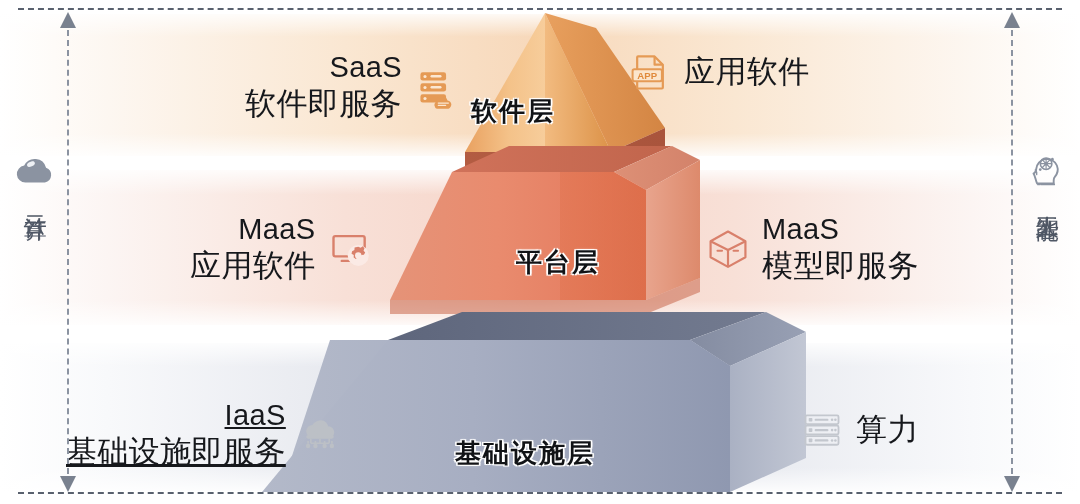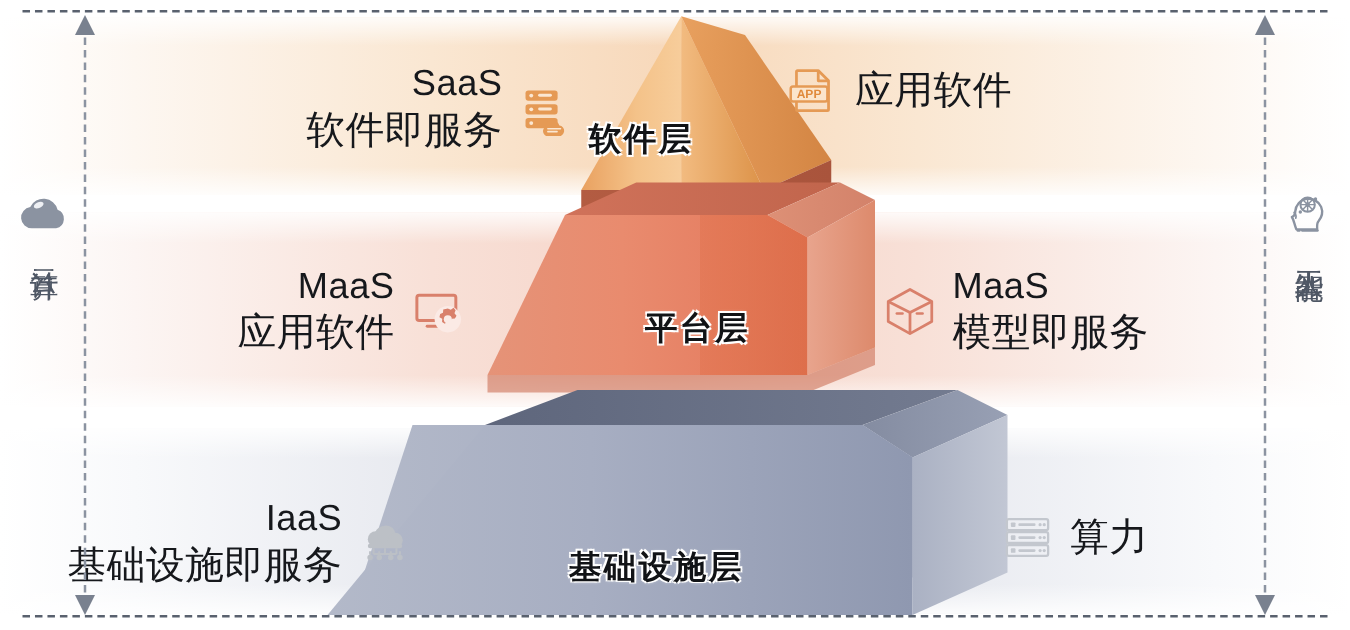--- a/index.html
+++ b/index.html
@@ -161,21 +161,21 @@
   }
   .callout .c-icon { flex: 0 0 auto; width: 44px; height: 44px; }
   .callout.right-text { text-align: left; }
   .callout.left-text  { text-align: right; }
 
   
   .co-saas { left: 245px; top: 50px; }
   .co-ai   { left: 628px; top: 50px; }
   .co-paas { left: 190px; top: 212px; }
   .co-maas { left: 706px; top: 212px; align-items: center; }
-  .co-iaas { left: 54px;  top: 398px; }
+  .co-iaas { left: 66px;  top: 398px; text-decoration: underline; }
   .co-power{ left: 800px; top: 408px; }
 
   
   .tier-label {
     position: absolute;
     font-size: 26px;
     font-weight: bold;
     color: #111316;
     letter-spacing: 2px;
     white-space: nowrap;

